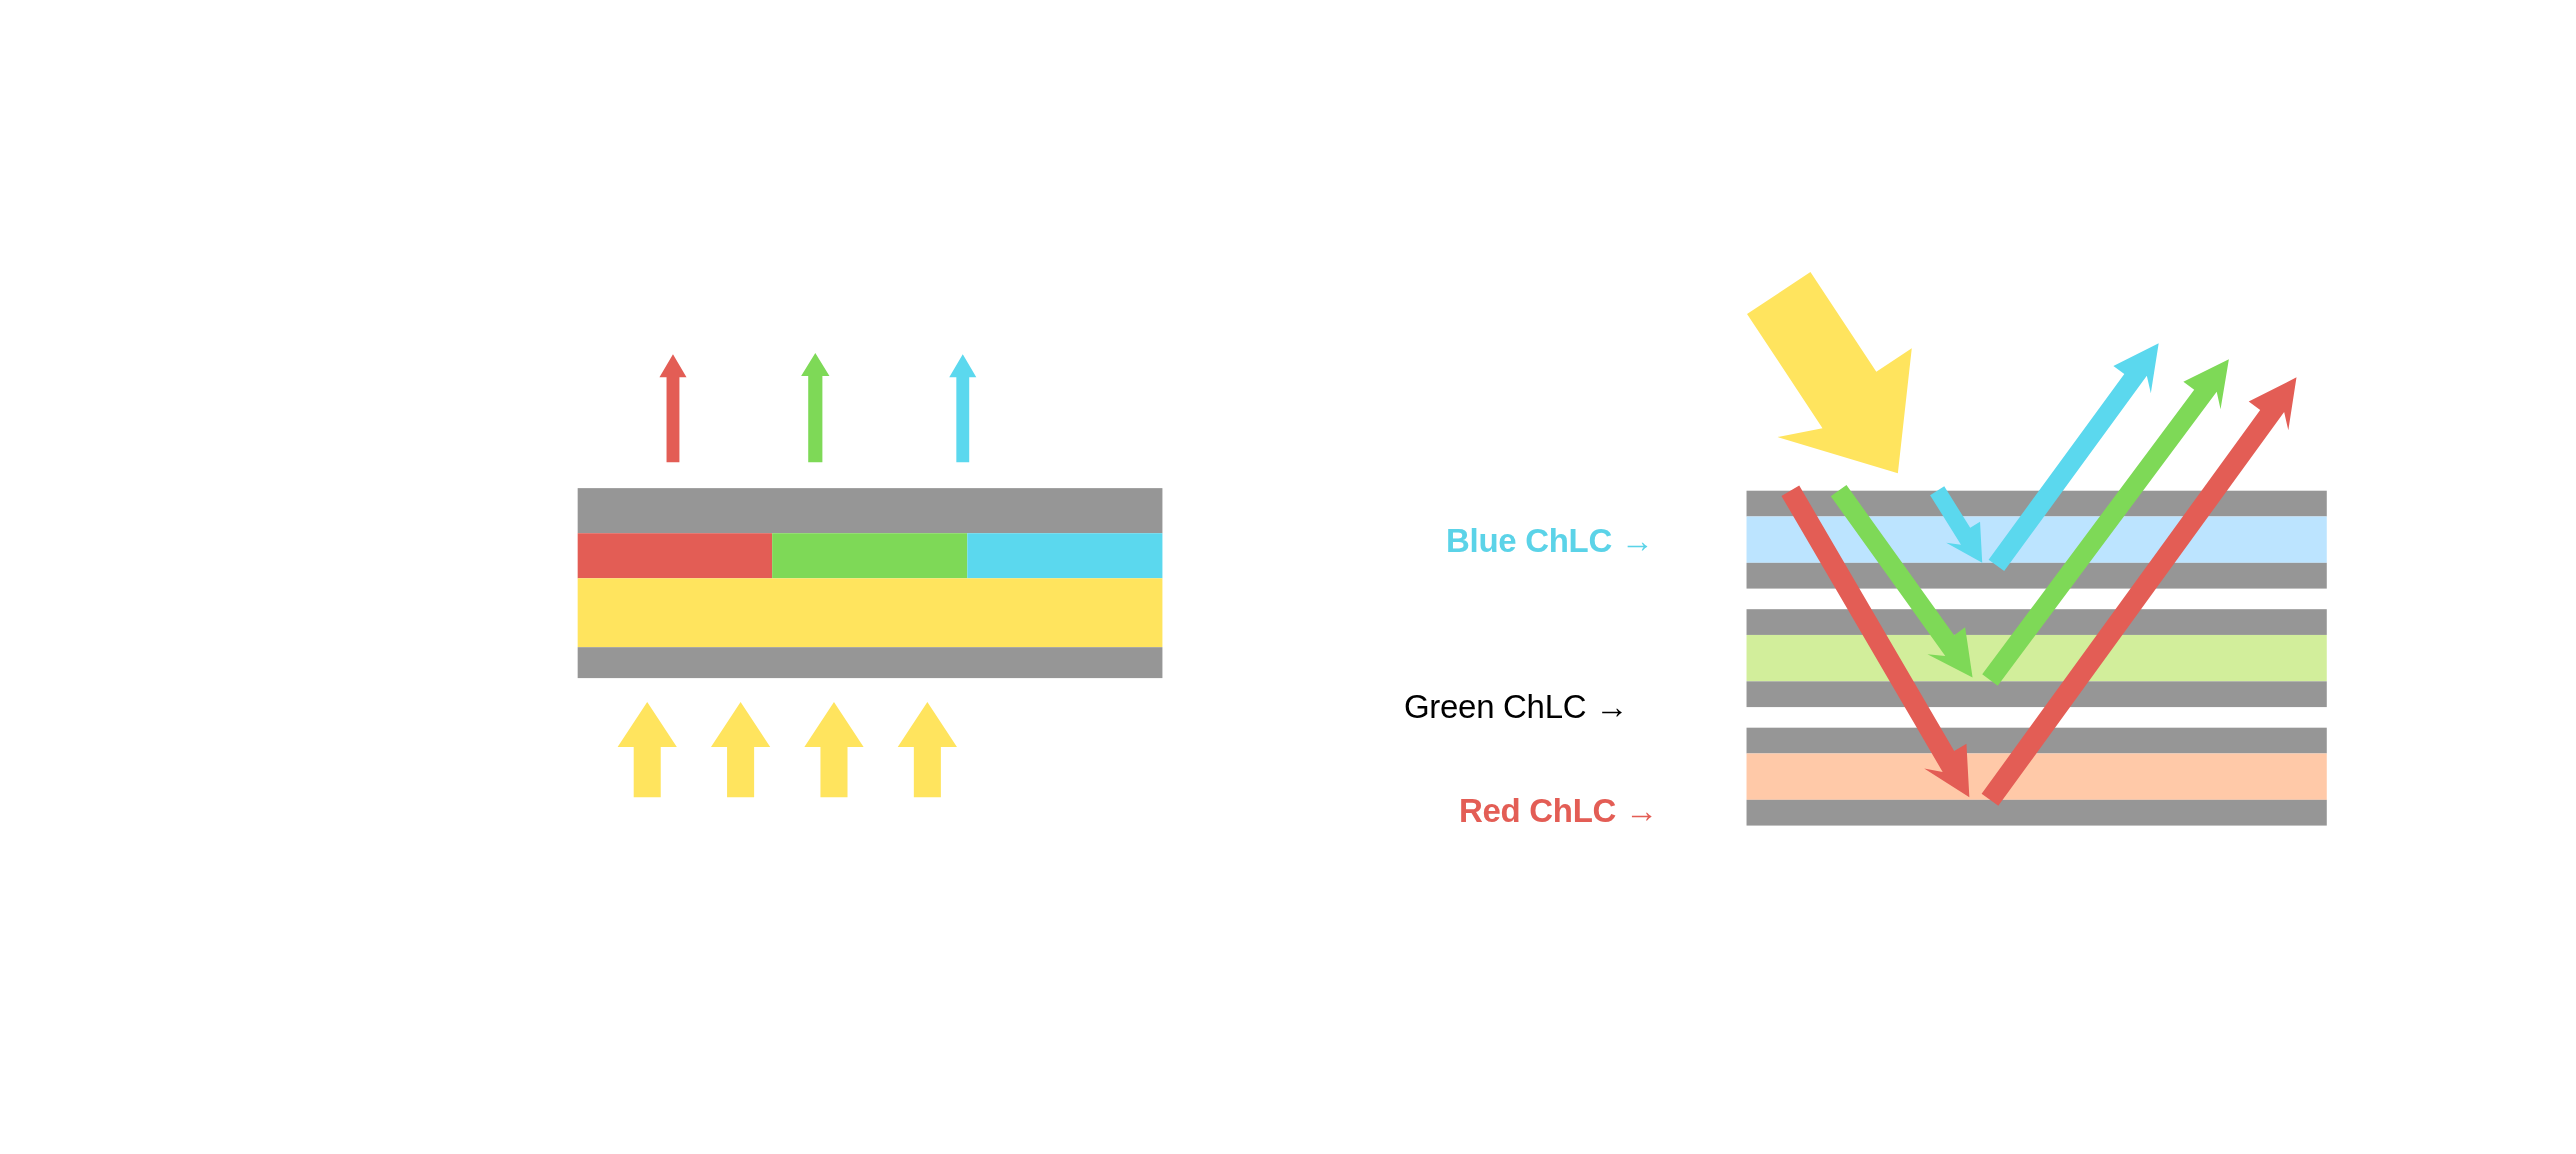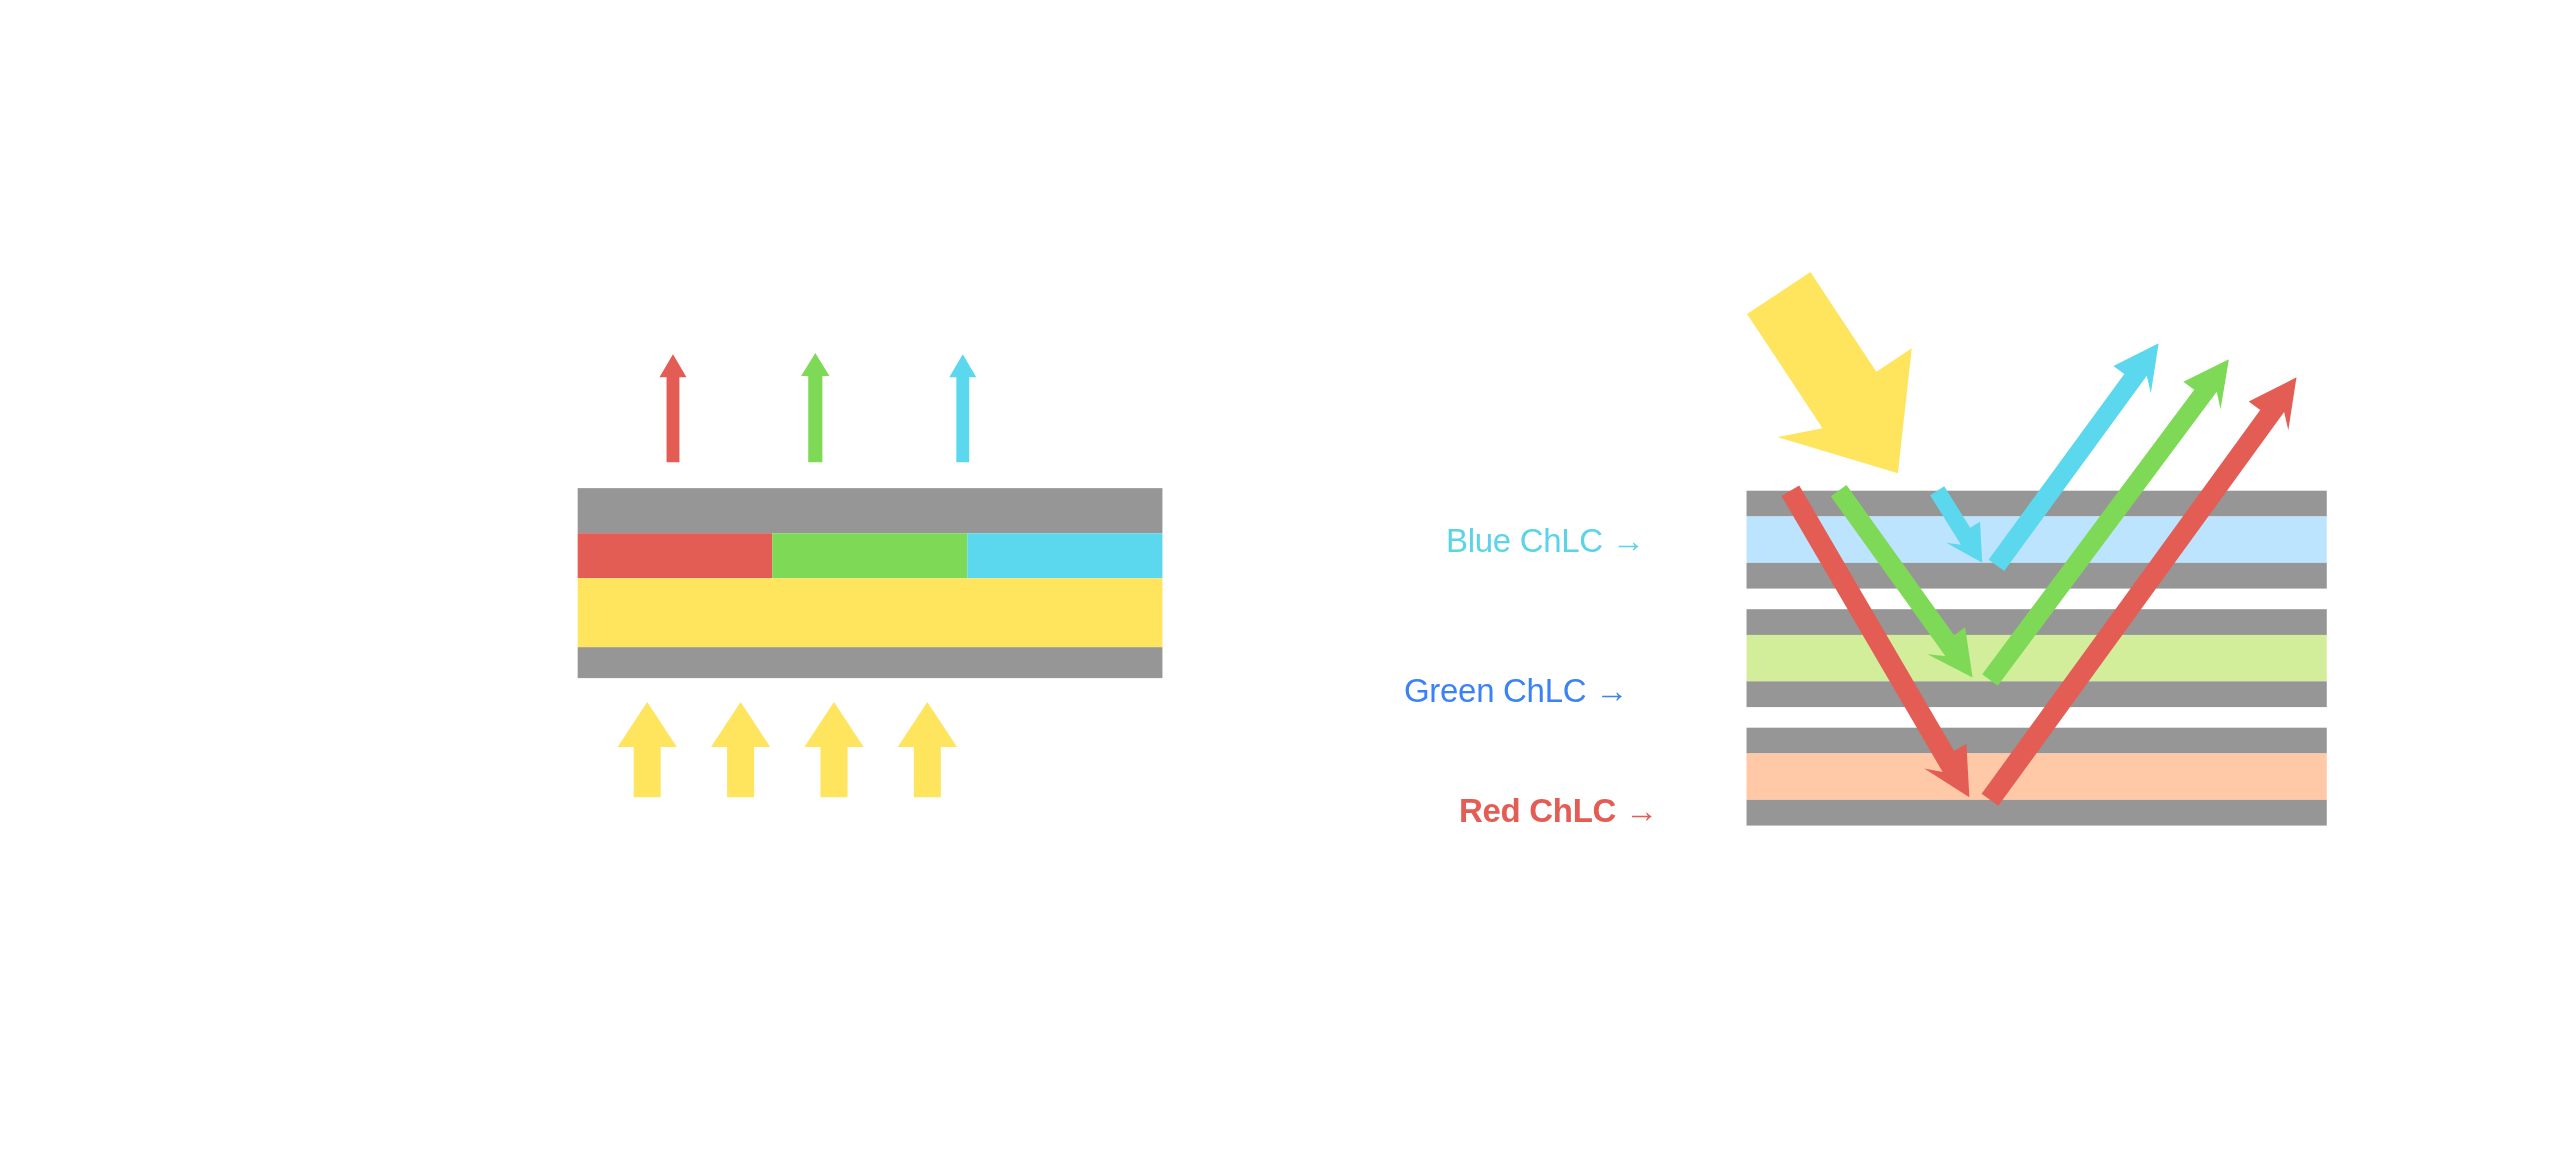--- a/index.html
+++ b/index.html
@@ -2,21 +2,21 @@
 <html style="font-size:10.3px"><head>
 <meta charset="utf-8">
 <title>ChLC Stack Diagram</title>
 <style>
   html,body{margin:0;padding:0;background:#ffffff;}
   body{width:2576px;height:1154px;position:relative;overflow:hidden;
        font-family:"Liberation Sans","DejaVu Sans",sans-serif;}
   .stage{position:absolute;left:0;top:0;width:2576px;height:1154px;}
   svg.layer{position:absolute;left:0;top:0;width:2576px;height:1154px;overflow:visible;}
   .lbl{position:absolute;white-space:nowrap;font-weight:400;letter-spacing:-0.3px;}
-  .lbl-blue{color:#5BD3E8;}
+  .lbl-blue{color:#5BD3E8;font-weight:bold;}
   .lbl-green{color:#79D45E;}
   .lbl-red{color:#E35D55;}
 </style>
 </head>
 <body>
 
 <div class="stage">
 
   <svg class="layer" id="svg-left" viewBox="0 0 4000 1792" preserveAspectRatio="none">
       <g>
@@ -64,21 +64,21 @@
       </g>
       <g>
         <polygon points="2811.23,422.48 2913.54,577.33 2968.60,540.94 2947.00,735.00 2760.02,678.76 2829.97,664.90 2712.77,487.52" fill="#FFE45E"></polygon>
       </g>
     </svg>
 
   <div class="lbl lbl-blue" id="lbl-blue" style="left: 1446px; top: 522px; font-size: 33px; color: rgb(91, 211, 232);">
     <span>Blue ChLC</span>
     <span>→</span>
   </div>
-  <div class="lbl lbl-green" id="lbl-green" style="left: 1404px; top: 672px; font-size: 33px; color: #3b82f6;">
+  <div class="lbl lbl-green" id="lbl-green" style="left: 1404px; top: 688px; font-size: 33px; color: #000000;">
     <span>Green ChLC</span>
     <span>→</span>
   </div>
   <div class="lbl lbl-red" id="lbl-red" style="left: 1459px; top: 792px; font-size: 33px; color: rgb(227, 93, 85); font-weight: bold;">
     <span>Red ChLC</span>
     <span>→</span>
   </div>
 
 </div>
 

